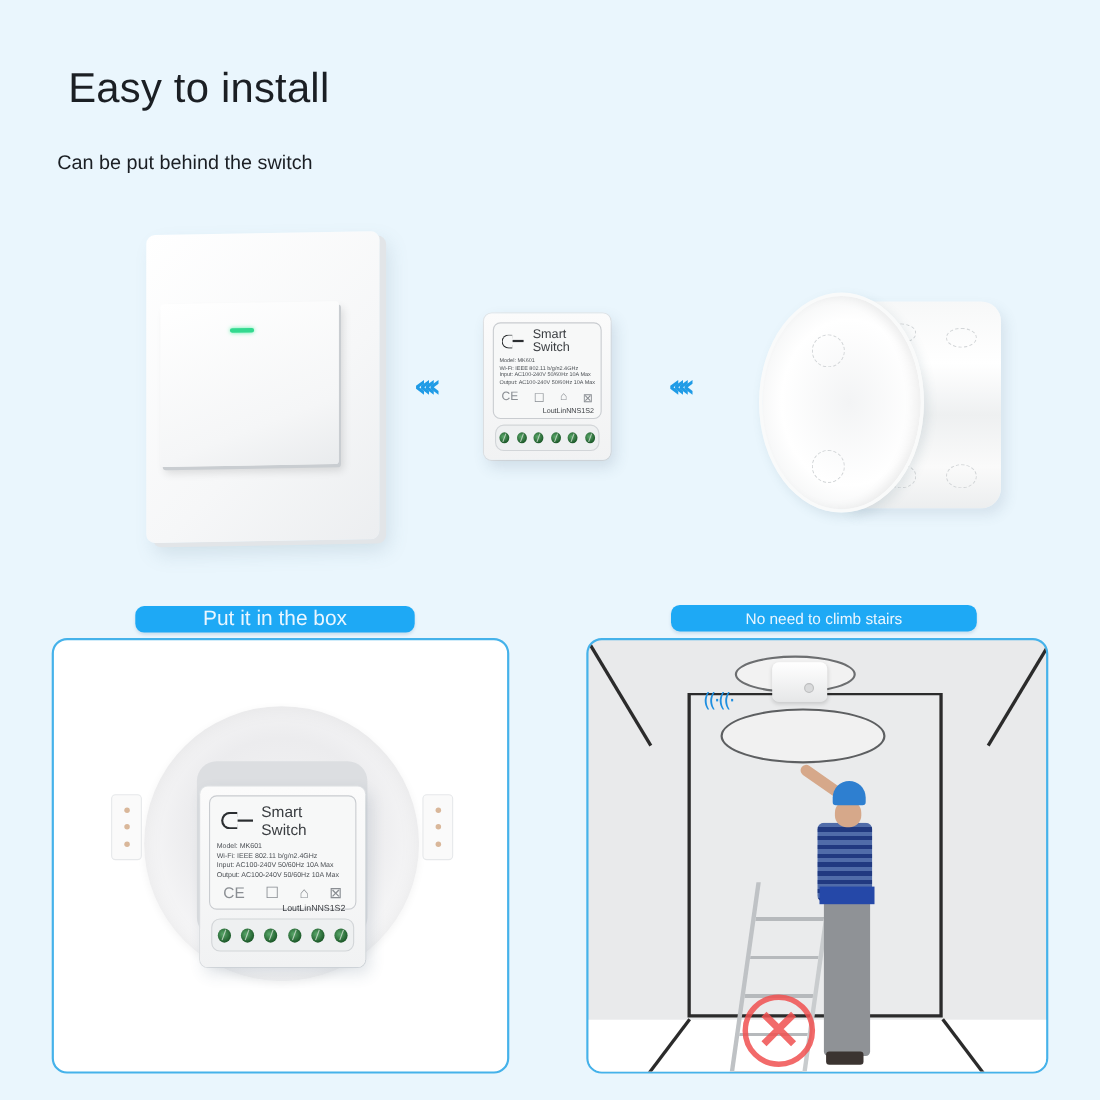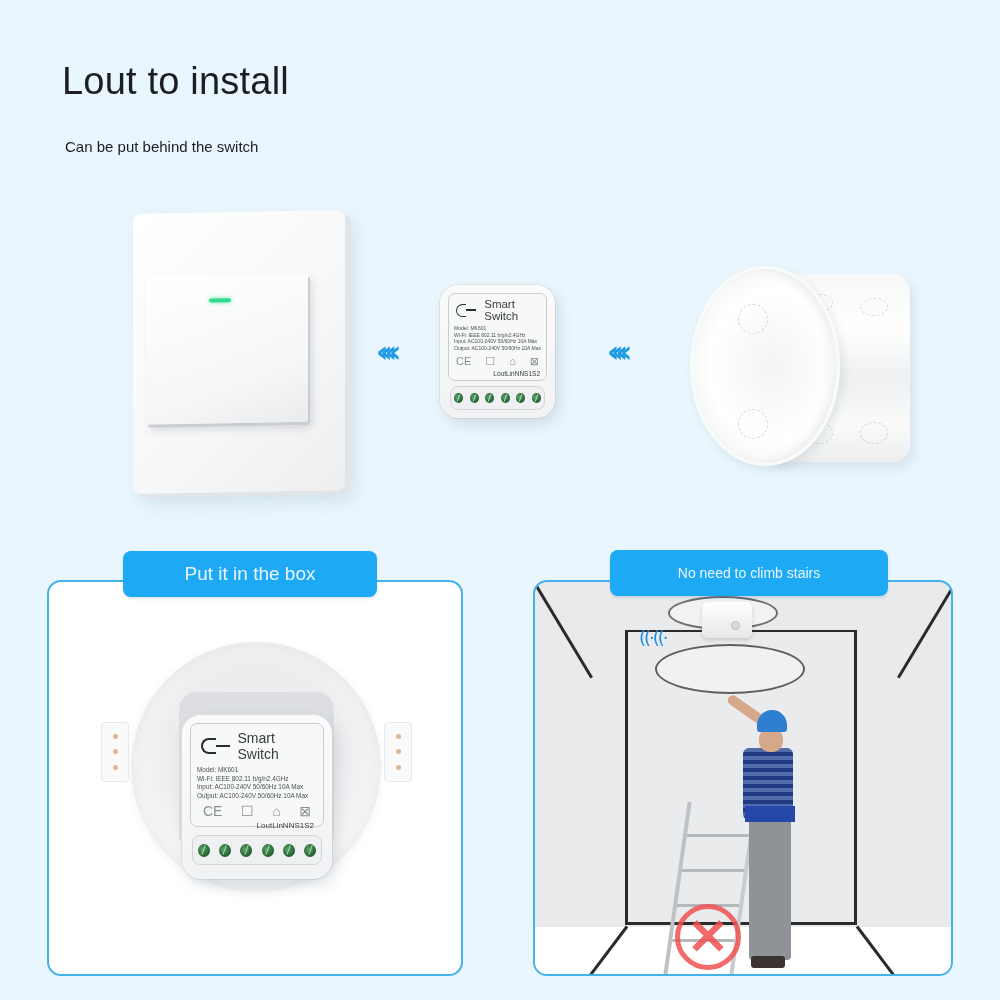--- a/index.html
+++ b/index.html
@@ -8,22 +8,22 @@
     background: #eaf6fd;
     font-family: "Liberation Sans", sans-serif;
     position: relative;
     color: #1b1e23;
   }
   .title {
     position: absolute; left: 62px; top: 60px;
     font-size: 38px; font-weight: normal; color: #1b1f24; letter-spacing: 0.2px;
   }
   .subtitle {
-    position: absolute; left: 65px; top: 138px;
-    font-size: 15px; color: #1b1f24;
+    position: absolute; left: 52px; top: 138px;
+    font-size: 18px; color: #1b1f24;
   }
 
   
   .wall-plate {
     position: absolute; left: 133px; top: 212px; width: 212px; height: 280px;
     background: linear-gradient(135deg, #ffffff 0%, #f6f7f8 60%, #eceef0 100%);
     border-radius: 8px;
     box-shadow: 6px 4px 0 #e2e5e8, 8px 10px 18px rgba(90,120,140,0.18);
     transform: skewY(-1deg);
   }
@@ -41,21 +41,21 @@
   
   .arrows {
     position: absolute; top: 337px; display: flex; gap: 0px;
     color: #1f9be6; font-size: 30px; font-weight: bold; line-height: 30px;
     letter-spacing: -8px; font-family: "DejaVu Sans", sans-serif;
   }
 
   
   .module {
     position: absolute; background: linear-gradient(180deg,#fbfbfb,#f1f2f3);
-    border-radius: 19px;
+    border-radius: 7px;
     box-shadow: 4px 6px 14px rgba(60,90,110,0.16), 0 0 0 1px #e3e5e7;
   }
   .module .label-panel {
     position: absolute; border: 1px solid #c9ccd0; border-radius: 7px; background: #f7f8f8;
   }
   .module .brand {
     display: flex; align-items: center; color: #3a3d41;
   }
   .module .brand-logo {
     border: 2px solid #2b2e31; border-right: none; border-radius: 10px 0 0 10px; position: relative;
@@ -113,21 +113,21 @@
   }
 
   
   .card {
     position: absolute; top: 580px; height: 396px;
     border: 2px solid #45b2ea; border-radius: 14px; overflow: hidden;
   }
   .card-left { left: 47px; width: 416px; background: #ffffff; }
   .card-right { left: 533px; width: 420px; background: #e9eaeb; }
   .tag {
-    position: absolute; height: 46px; background: #1ea9f5; border-radius: 8px;
+    position: absolute; height: 24px; background: #1ea9f5; border-radius: 8px;
     color: #e9f6ff; display: flex; align-items: center; justify-content: center;
     box-shadow: 0 2px 3px rgba(0,80,140,0.15);
   }
   .tag-left { left: 123px; top: 551px; width: 254px; font-size: 19px; }
   .tag-right { left: 610px; top: 550px; width: 278px; font-size: 14px; }
 
   
   .mount-ring {
     position: absolute; left: 82px; top: 60px; width: 250px; height: 250px;
     border-radius: 50%;
@@ -206,21 +206,21 @@
     position: absolute; left: 140px; top: 322px; width: 66px; height: 66px;
     border: 5px solid rgba(240,80,80,0.85); border-radius: 50%;
     display: flex; align-items: center; justify-content: center;
     color: rgba(240,80,80,0.85); font-size: 50px; font-weight: bold; line-height: 1;
   }
   .side-line { position: absolute; height: 3px; background: #2b2b2b; transform-origin: left center; }
 </style>
 </head>
 <body>
 
-<h1 class="title">Lout to install</h1>
+<h1 class="title">Easy to install</h1>
 <p class="subtitle">Can be put behind the switch</p>
 
 <div class="wall-plate">
   <div class="rocker">
     <div class="led"></div>
   </div>
 </div>
 
 <div class="arrows" style="left:376px;">‹‹‹‹</div>
 <div class="arrows" style="left:607px;">‹‹‹‹</div>

